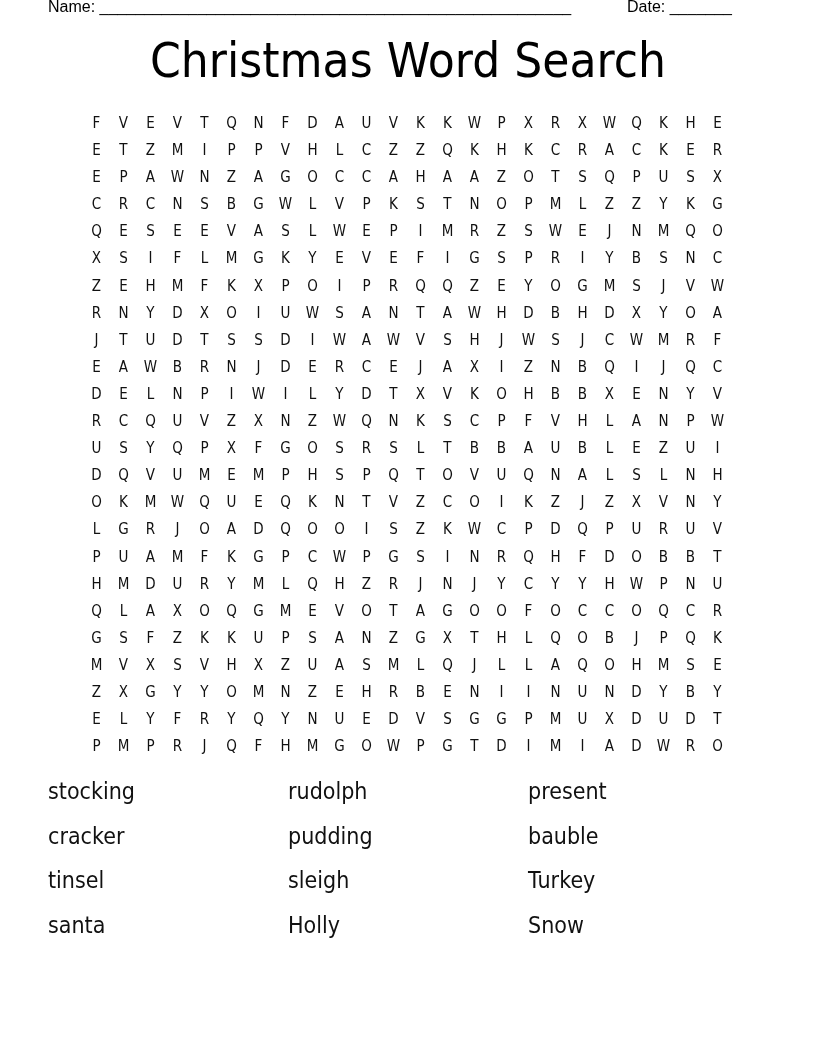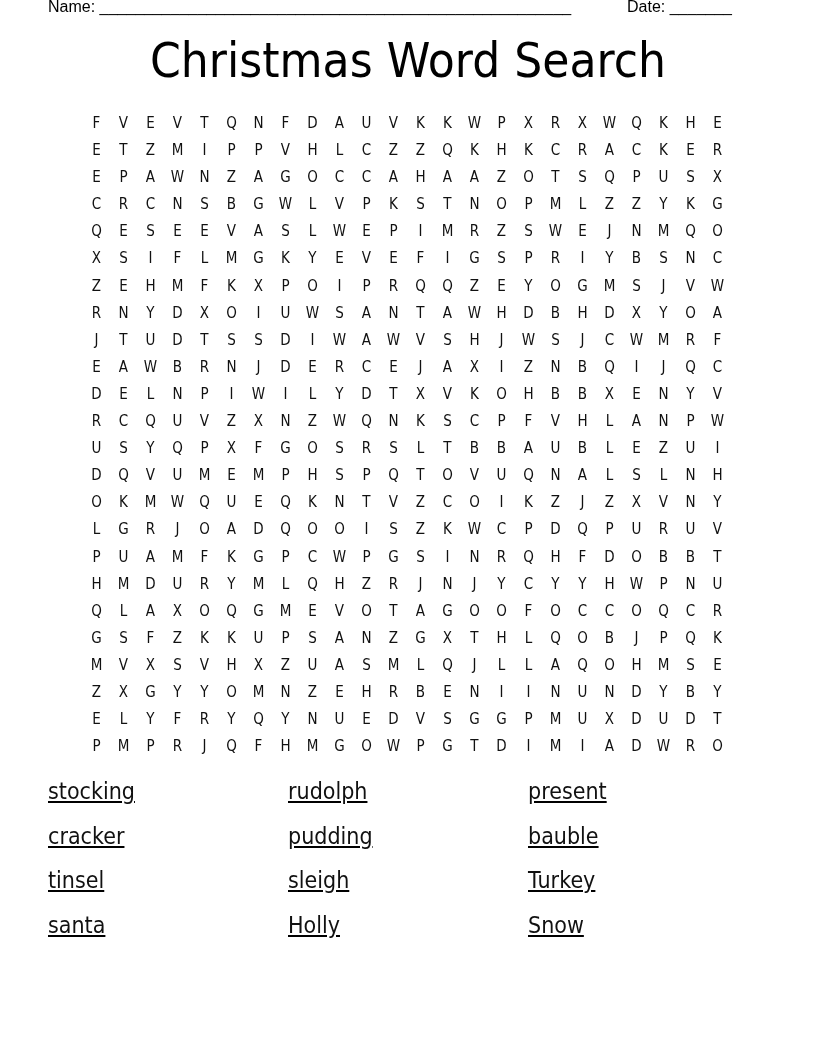--- a/index.html
+++ b/index.html
@@ -61,21 +61,20 @@
       color: #111;
       transform: scaleX(0.9);
     }
     .wordlist {
       position: absolute;
       top: 778px;
       left: 48px;
       display: grid;
       grid-template-columns: 240px 240px 240px;
       grid-auto-rows: 44.5px;
-      text-decoration: underline;
     }
     .word {
       font-family: "DejaVu Sans", sans-serif;
       font-size: 23px;
       color: #111;
       transform: scaleX(0.9);
       transform-origin: left center;
       white-space: nowrap;
     }
   </style>

